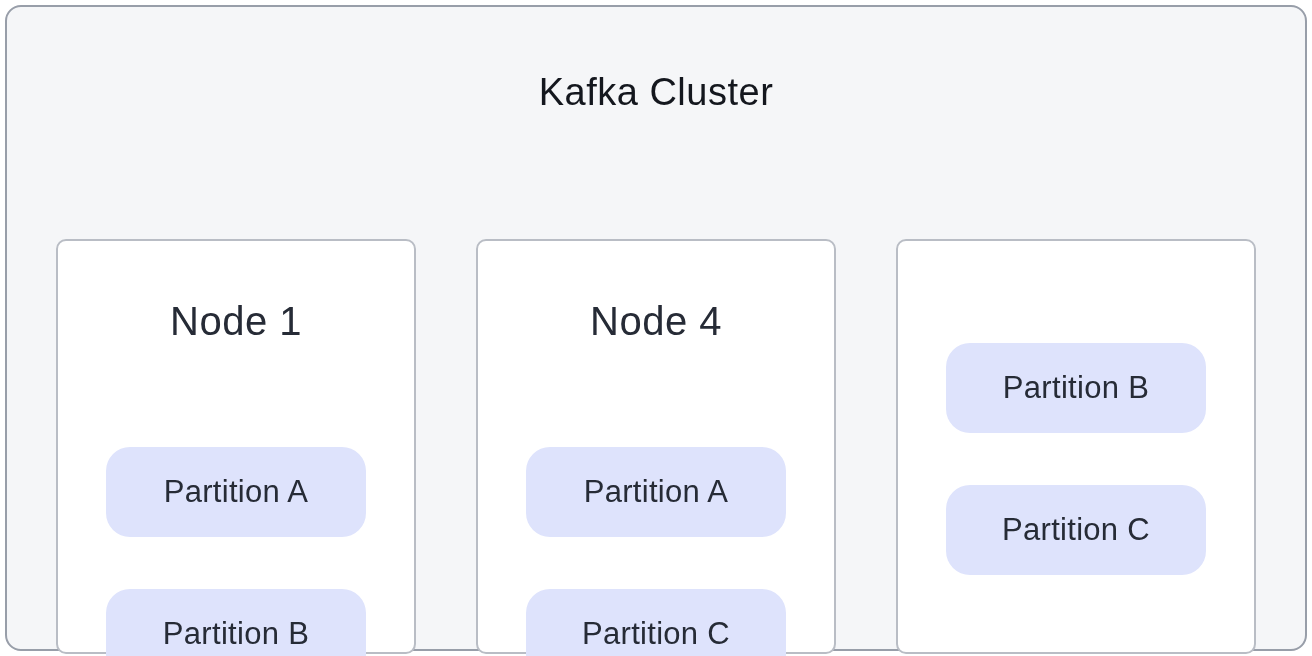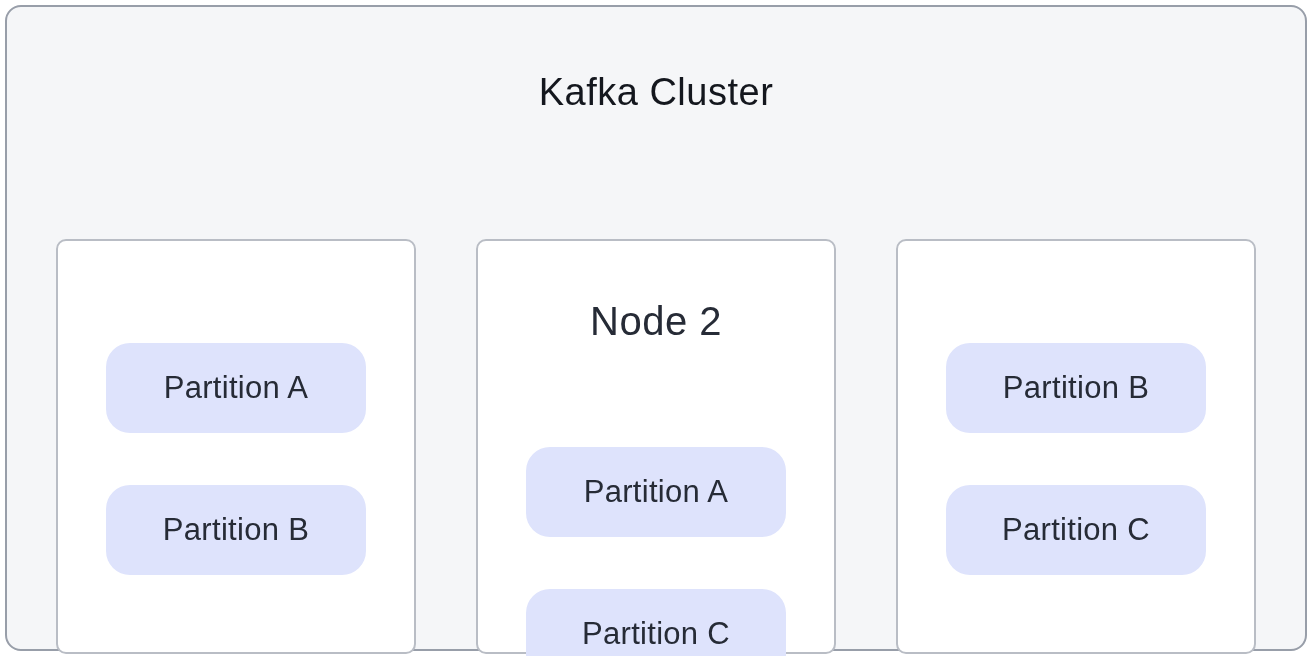--- a/index.html
+++ b/index.html
@@ -83,28 +83,29 @@
 </style>
 </head>
 <body>
 
 <div class="cluster">
   <div class="cluster-title">Kafka Cluster</div>
 
   <div class="nodes-row">
 
     <div class="node-card">
+      <div class="node-title">Node 1</div>
       <div class="partitions">
         <div class="partition-pill">Partition A</div>
         <div class="partition-pill">Partition B</div>
       </div>
     </div>
 
     <div class="node-card">
-      <div class="node-title">Node 2</div>
+      <div class="node-title">Node 4</div>
       <div class="partitions">
         <div class="partition-pill">Partition A</div>
         <div class="partition-pill">Partition C</div>
       </div>
     </div>
 
     <div class="node-card">
       <div class="partitions">
         <div class="partition-pill">Partition B</div>
         <div class="partition-pill">Partition C</div>

